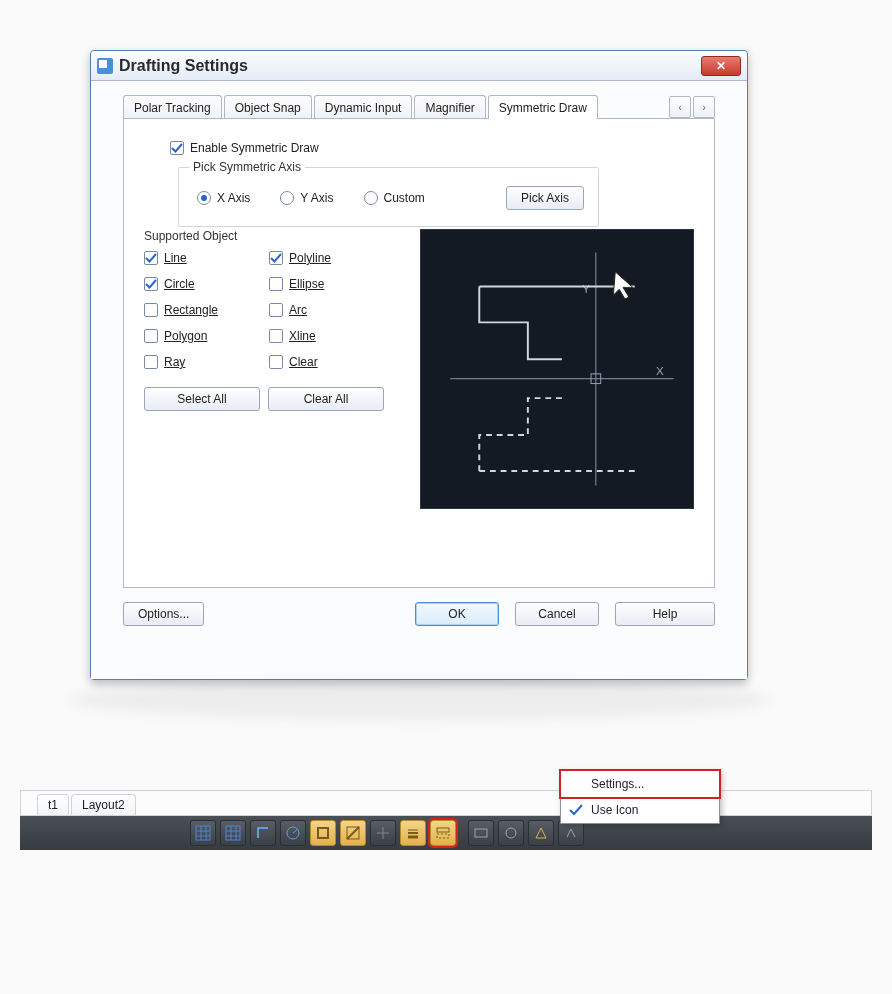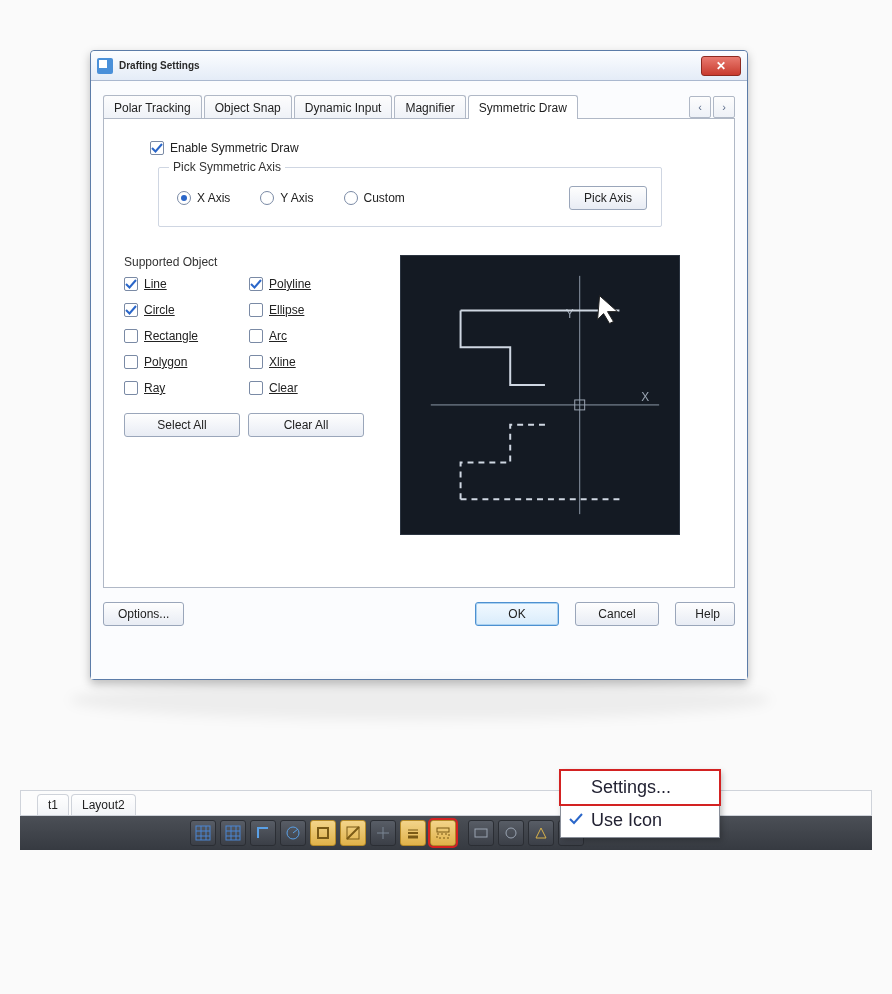--- a/index.html
+++ b/index.html
@@ -14,29 +14,29 @@
   }
   .titlebar {
     height:30px;
     background:linear-gradient(to bottom,#fcfdff,#e4ecf7);
     border-bottom:1px solid #aab8cf;
     display:flex; align-items:center; padding:0 6px;
     border-top-left-radius:4px; border-top-right-radius:4px;
   }
   .titlebar .app-icon { width:16px; height:16px; background:#4a90d9; border-radius:2px; margin-right:6px; position:relative; }
   .titlebar .app-icon:before{content:"";position:absolute;left:2px;top:2px;right:6px;bottom:6px;background:#fff;}
-  .titlebar .title { font-size:10px; color:#2a2a2a; font-weight:bold; }
+  .titlebar .title { font-size:16px; color:#2a2a2a; font-weight:bold; }
   .titlebar .spacer { flex:1; }
   .titlebar .close {
     width:40px; height:20px; background:linear-gradient(to bottom,#e97b70,#c83b2e);
     border:1px solid #8e2a20; border-radius:3px; display:flex; align-items:center; justify-content:center;
     cursor:pointer;
   }
   .titlebar .close span{color:#fff;font-weight:bold;font-size:12px;}
-  .dlg-body { position:relative; padding:14px 12px; height:calc(100% - 30px); background:#fbfcfe; }
+  .dlg-body { position:relative; padding:14px 32px; height:calc(100% - 30px); background:#fbfcfe; }
   
   .tabs-row { display:flex; align-items:center; gap:2px; }
   .tab {
     padding:5px 10px 4px 10px; border:1px solid #b0b8c6; background:linear-gradient(#fdfdfd,#eef1f7);
     border-bottom:none; border-top-left-radius:3px; border-top-right-radius:3px;
     color:#222; cursor:pointer;
   }
   .tab.active { background:#fff; position:relative; z-index:2; }
   .tabs-scroll { margin-left:auto; display:flex; gap:2px; }
   .tab-arrow {
@@ -65,21 +65,21 @@
   .rad-btn {
     width:14px; height:14px; border:1px solid #7a8aa5; border-radius:50%; background:#fff; display:inline-flex; align-items:center; justify-content:center;
   }
   .rad-btn.sel:before { content:""; width:6px; height:6px; border-radius:50%; background:#2a66c9; display:block; }
   .btn {
     padding:4px 14px; border:1px solid #9aa6ba; background:linear-gradient(#fefefe,#e8ecf4);
     border-radius:3px; cursor:pointer; color:#222;
   }
   .btn.primary { border-color:#4d90d0; box-shadow:0 0 0 1px #a9d1f1 inset; background:linear-gradient(#f2f9ff,#d9ecfb); }
   
-  .supp-area { display:flex; gap:36px; margin-top:28px; }
+  .supp-area { display:flex; gap:36px; margin-top:2px; }
   .supp-left { width:240px; }
   .supp-left .group-title2 { margin-bottom:8px; color:#333; }
   .chk-grid { display:grid; grid-template-columns: 1fr 1fr; row-gap:12px; column-gap:10px;text-decoration:underline; }
   .chk-row { display:flex; align-items:center; gap:6px; }
   .supp-btns { display:flex; flex-direction:row; gap:8px; margin-top:18px; align-items:center; }
   .supp-btns .btn { width:130px; text-align:center; }
   
   .preview {
     width:280px; height:280px; background:#141a23; border:1px solid #2b3440;
     position:relative;
@@ -110,21 +110,21 @@
   .sb-btn.active { background:linear-gradient(#f3d48a,#e0b24a); border-color:#b58a28; }
   .sb-btn.redmark { outline:2px solid #d32222; }
   .sb-btn svg{width:16px;height:16px;}
   .sb-sep{width:4px;}
   
   .ctx-menu {
     position:absolute; left:540px; top:-20px; width:160px; background:#fff; border:1px solid #8a8f99;
     box-shadow:2px 2px 6px rgba(0,0,0,0.25);
   }
   .ctx-item {
-    padding:6px 10px 6px 30px; position:relative; font-size:18px; color:#223; cursor:pointer;
+    padding:6px 10px 6px 30px; position:relative; font-size:12px; color:#223; cursor:pointer;
   }
   .ctx-item.top { outline:2px solid #d32222; }
   .ctx-item .tick {
     position:absolute; left:8px; top:6px; width:14px; height:14px; color:#2a66c9;
   }
   
   .soft-shadow { filter: blur(6px); background:rgba(0,0,0,0.05); position:absolute; }
   .sshadow1 { left:70px; top:680px; width:700px; height:40px; border-radius:50%; }
 </style>
 </head>
@@ -156,21 +156,21 @@
 
       <div class="enable-row">
         <span class="chk checked">
           <svg viewBox="0 0 12 12">
               <path d="M1 6 L4.5 9.5 L11 2" stroke="#2a66c9" stroke-width="2" fill="none"></path>
             </svg>
         </span>
         <span>Enable Symmetric Draw</span>
       </div>
 
-      <div class="group" style="margin-left:34px; width:504px;">
+      <div class="group" style="margin-left:34px; width:421px;">
         <span class="group-title">Pick Symmetric Axis</span>
         <div class="radio-row">
           <div class="rad">
             <span class="rad-btn sel"></span>
             <span>X Axis</span>
           </div>
           <div class="rad">
             <span class="rad-btn"></span>
             <span>Y Axis</span>
           </div>
@@ -266,21 +266,21 @@
           </svg>
         </div>
       </div>
     </div>
 
     <div class="bottom-row">
       <div class="btn">Options...</div>
       <div class="spacer"></div>
       <div class="btn primary" style="width:84px; text-align:center;">OK</div>
       <div class="btn" style="width:84px; text-align:center;">Cancel</div>
-      <div class="btn" style="width:60px; text-align:right;">Help</div>
+      <div class="btn" style="width:100px; text-align:center;">Help</div>
     </div>
   </div>
 </div>
 
 <div class="soft-shadow sshadow1"></div>
 
 <div class="bottom-composite">
 
   <div class="ctx-menu">
     <div class="ctx-item top">

